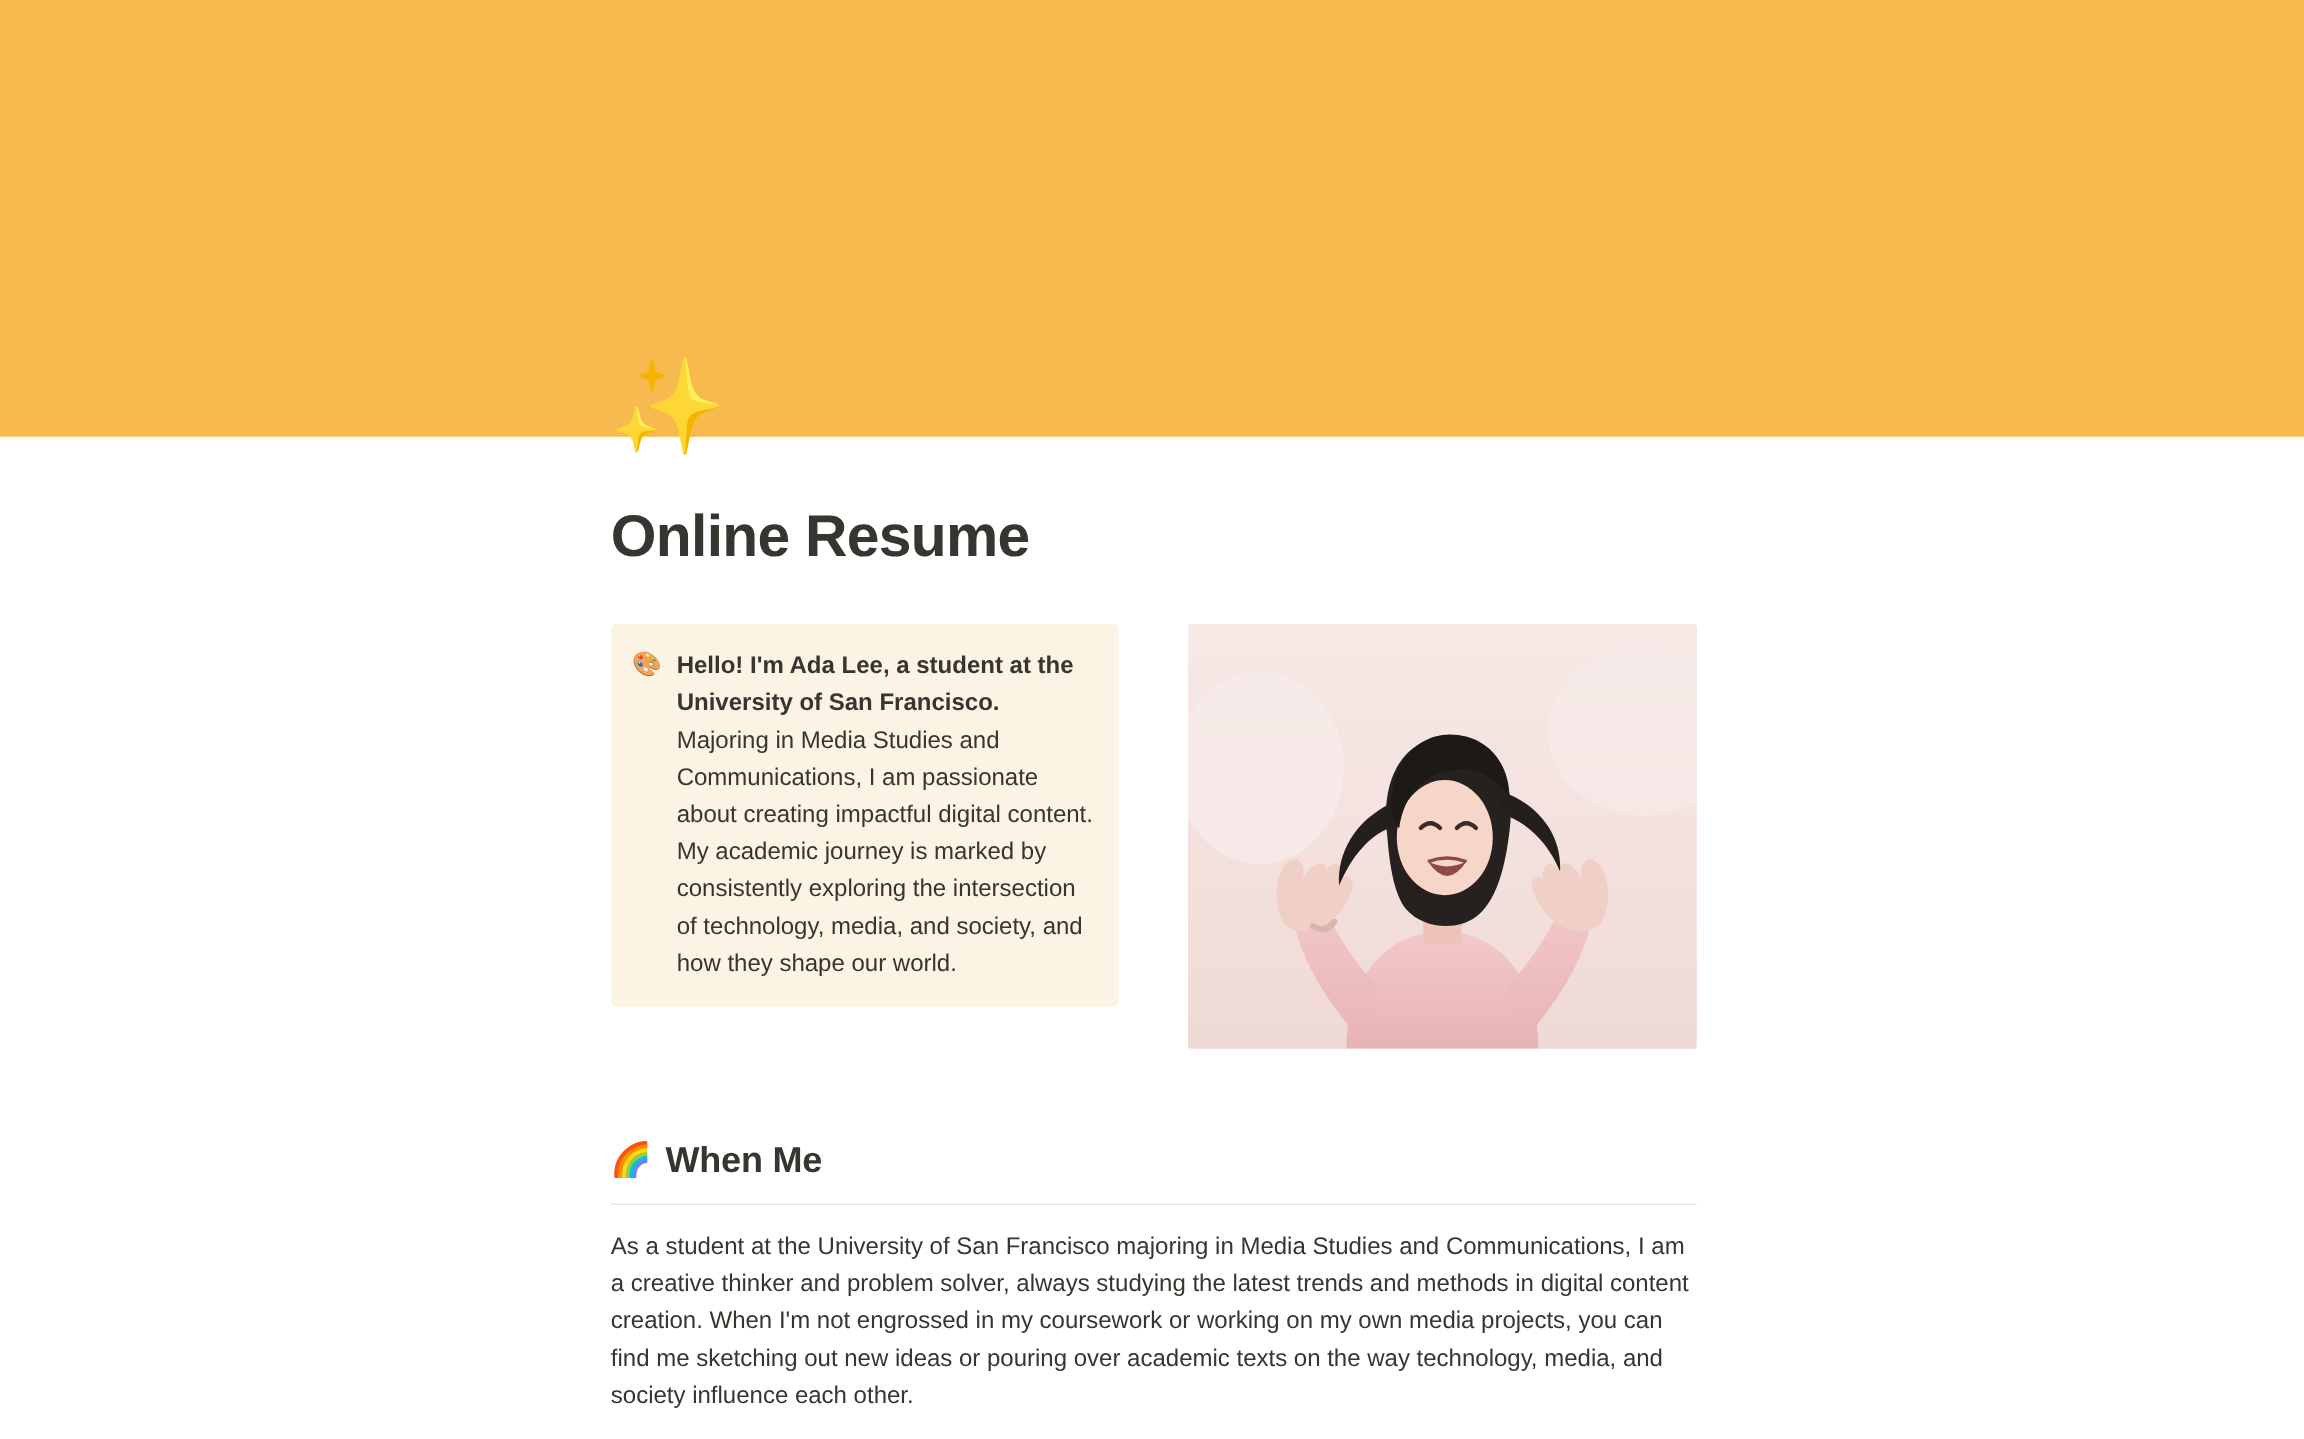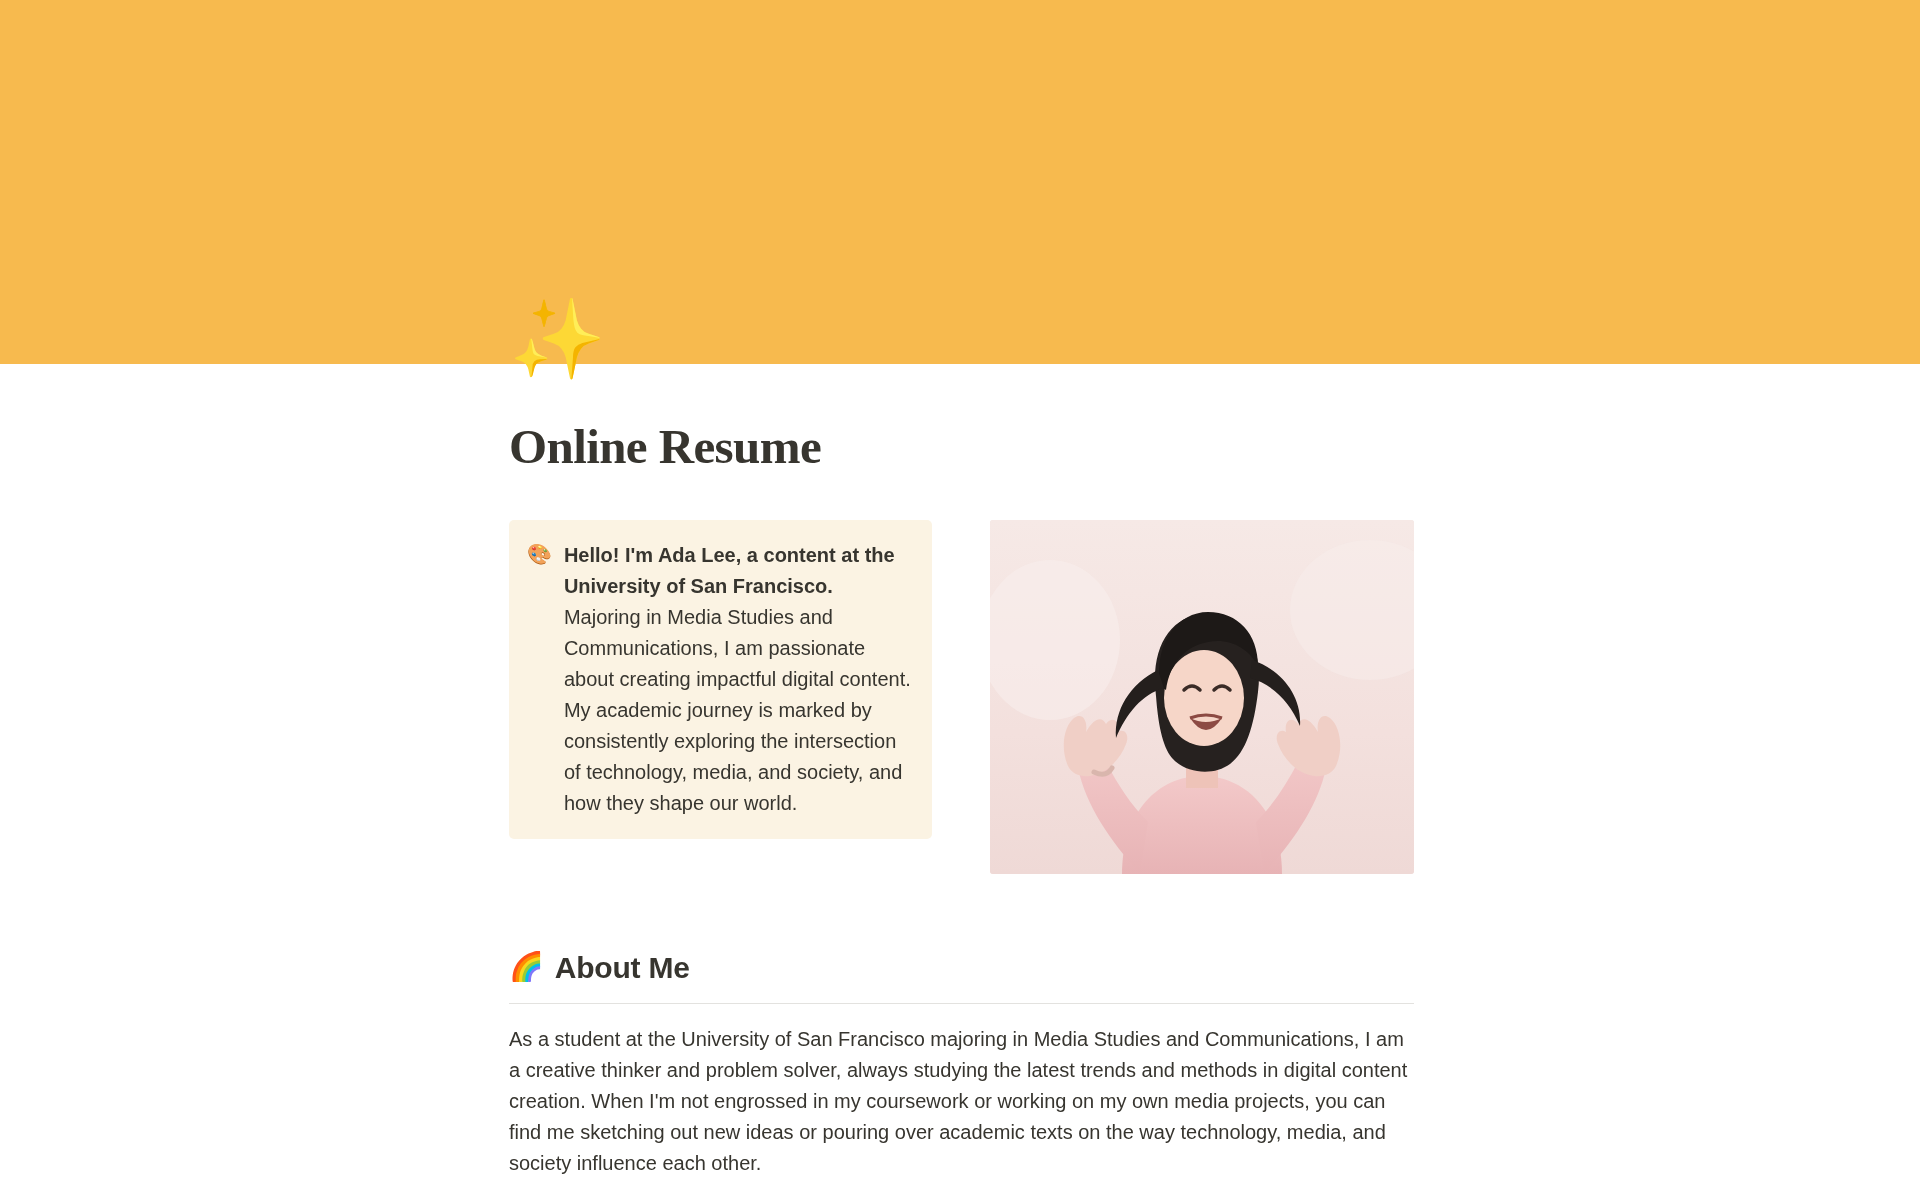--- a/index.html
+++ b/index.html
@@ -51,21 +51,20 @@
   .page-title {
     position: absolute;
     top: 418px;
     left: 0;
     margin: 0;
     font-size: 49px;
     line-height: 1.2;
     font-weight: 700;
     letter-spacing: -0.6px;
     color: #37352f;
-    font-family: Liberation Serif, serif;
   }
 
   
   .columns {
     position: absolute;
     top: 520px;
     left: 0;
     width: 905px;
     display: flex;
     gap: 58px;
@@ -164,21 +163,21 @@
 
     <div class="page-icon">✨</div>
 
     <h1 class="page-title">Online Resume</h1>
 
     <div class="columns">
 
       <div class="callout">
         <div class="callout-emoji">🎨</div>
         <div class="callout-text">
-          <b>Hello! I'm Ada Lee, a content at the University of San Francisco.</b><span> Majoring in Media Studies and Communications, I am passionate about creating impactful digital content. My academic journey is marked by consistently exploring the intersection of technology, media, and society, and how they shape our world.</span>
+          <b>Hello! I'm Ada Lee, a student at the University of San Francisco.</b><span> Majoring in Media Studies and Communications, I am passionate about creating impactful digital content. My academic journey is marked by consistently exploring the intersection of technology, media, and society, and how they shape our world.</span>
         </div>
       </div>
 
       <div class="photo">
         <svg viewBox="0 0 424 354" preserveAspectRatio="xMidYMid slice" aria-hidden="true">
           <defs>
             <linearGradient id="bgGrad" x1="0" y1="0" x2="0" y2="1">
               <stop offset="0%" stop-color="#f6e9e6"></stop>
               <stop offset="60%" stop-color="#f3e0dd"></stop>
               <stop offset="100%" stop-color="#efd9d6"></stop>
@@ -218,20 +217,20 @@
 
           <path d="M104 252 q12 6 18 -4" stroke="#d9b6ad" stroke-width="5" fill="none" stroke-linecap="round"></path>
         </svg>
       </div>
 
     </div>
 
     <div class="section">
       <h2 class="section-heading">
         <span class="emoji">🌈</span>
-        <span>About Me</span>
+        <span>When Me</span>
       </h2>
       <div class="divider"></div>
       <p class="section-body">As a student at the University of San Francisco majoring in Media Studies and Communications, I am a creative thinker and problem solver, always studying the latest trends and methods in digital content creation. When I'm not engrossed in my coursework or working on my own media projects, you can find me sketching out new ideas or pouring over academic texts on the way technology, media, and society influence each other.</p>
     </div>
 
   </div>
 </div>
 
 </body></html>

